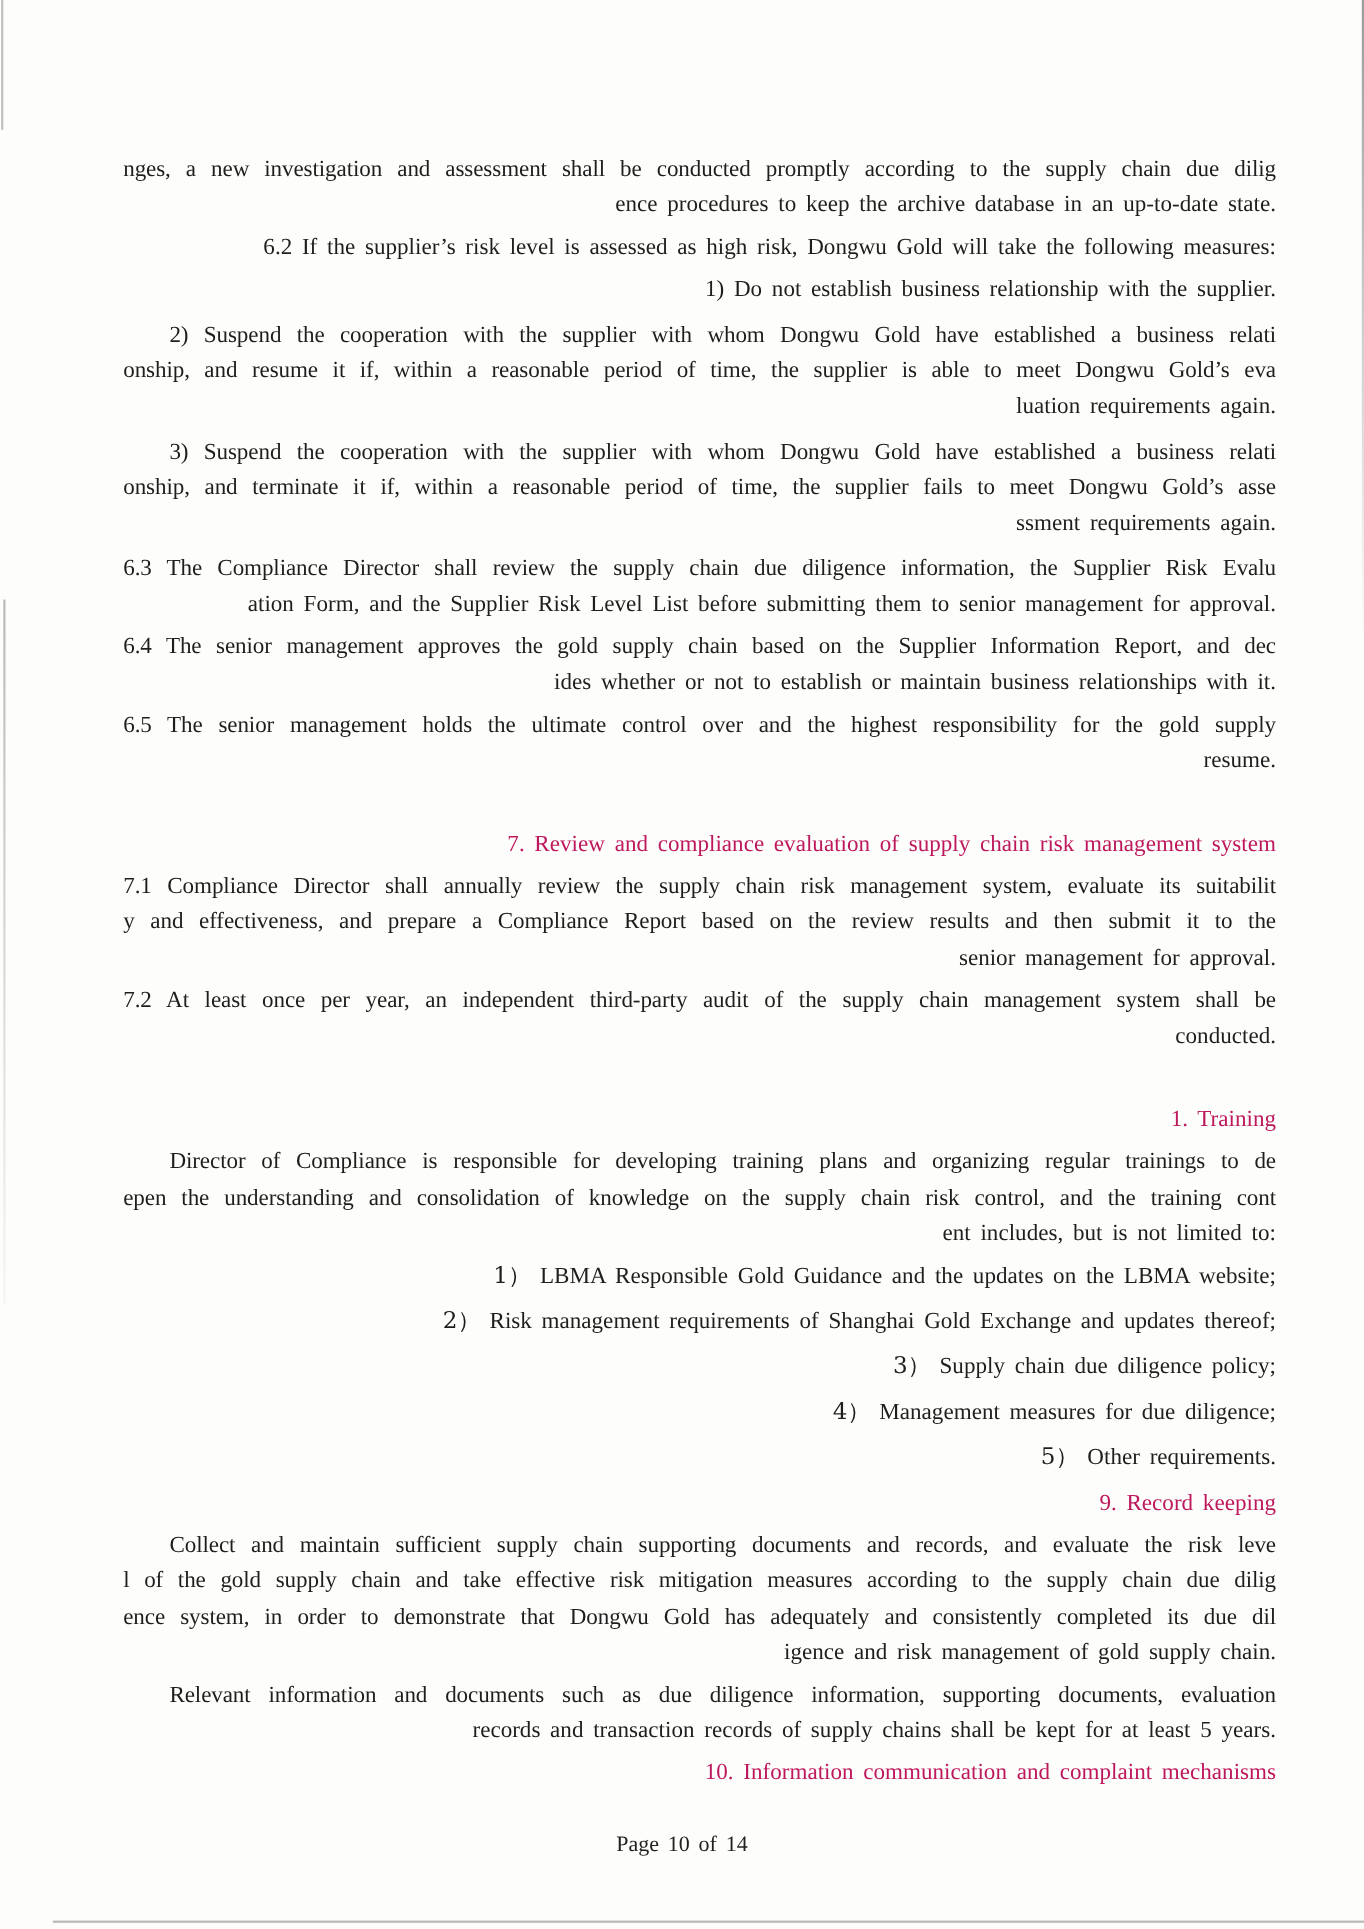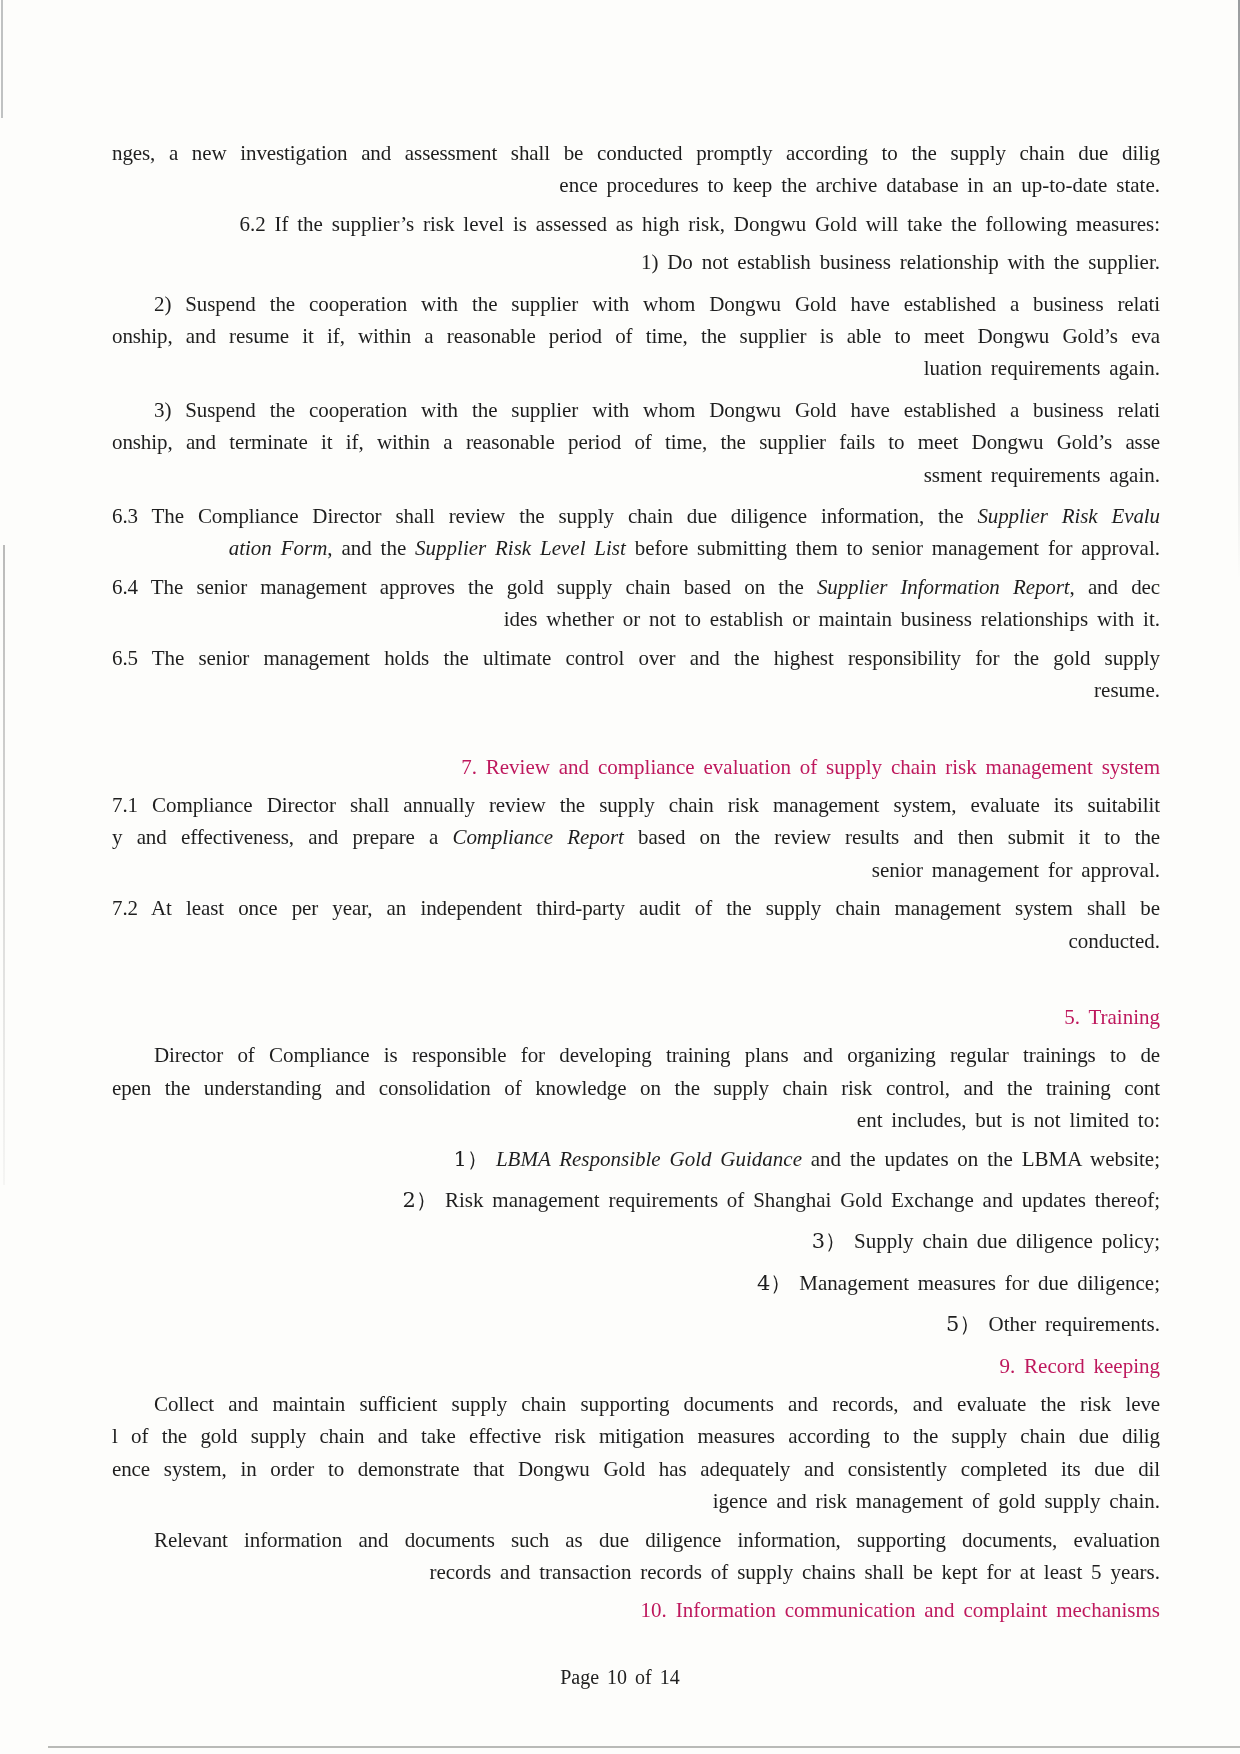--- a/index.html
+++ b/index.html
@@ -27,21 +27,21 @@
   .line { word-spacing: 0.17em; text-align: right; }
   .line.fill {
     text-align: justify;
     text-align-last: justify;
     -moz-text-align-last: justify;
     word-spacing: 0.06em;
     letter-spacing: -0.1px;
   }
   .line.ind { padding-left: 42px; }
   .rm { font-style: normal; }
-  .it { font-style: italic; }
+  .it { }
   .mk { margin-right: 8px; font-family: "DejaVu Serif", "DejaVu Sans", "Liberation Serif", serif; }
   .footer {
     position: absolute;
     top: 1666px;
     left: 96px;
     width: 1048px;
     text-align: center;
     font-size: 20px;
     word-spacing: 0.15em;
     color: #212121;
@@ -100,21 +100,21 @@
       <div class="block para">
         <div class="line fill"><span class="rm">7.1 Compliance Director shall annually review the supply chain risk management system, evaluate its suitabilit</span></div>
         <div class="line fill"><span class="rm">y and effectiveness, and prepare a </span><span class="it">Compliance Report</span><span class="rm"> based on the review results and then submit it to the</span></div>
         <div class="line"><span class="rm">senior management for approval.</span></div>
       </div>
       <div class="block para">
         <div class="line fill"><span class="rm">7.2 At least once per year, an independent third-party audit of the supply chain management system shall be</span></div>
         <div class="line"><span class="rm">conducted.</span></div>
       </div>
       <div class="block h sp">
-        <div class="line"><span class="rm">5. Training</span></div>
+        <div class="line"><span class="rm">1. Training</span></div>
       </div>
       <div class="block para">
         <div class="line fill ind"><span class="rm">Director of Compliance is responsible for developing training plans and organizing regular trainings to de</span></div>
         <div class="line fill"><span class="rm">epen the understanding and consolidation of knowledge on the supply chain risk control, and the training cont</span></div>
         <div class="line"><span class="rm">ent includes, but is not limited to:</span></div>
       </div>
       <div class="block li">
         <div class="line ind"><span class="mk">1）</span><span class="it">LBMA Responsible Gold Guidance</span><span class="rm"> and the updates on the LBMA website;</span></div>
       </div>
       <div class="block li">

